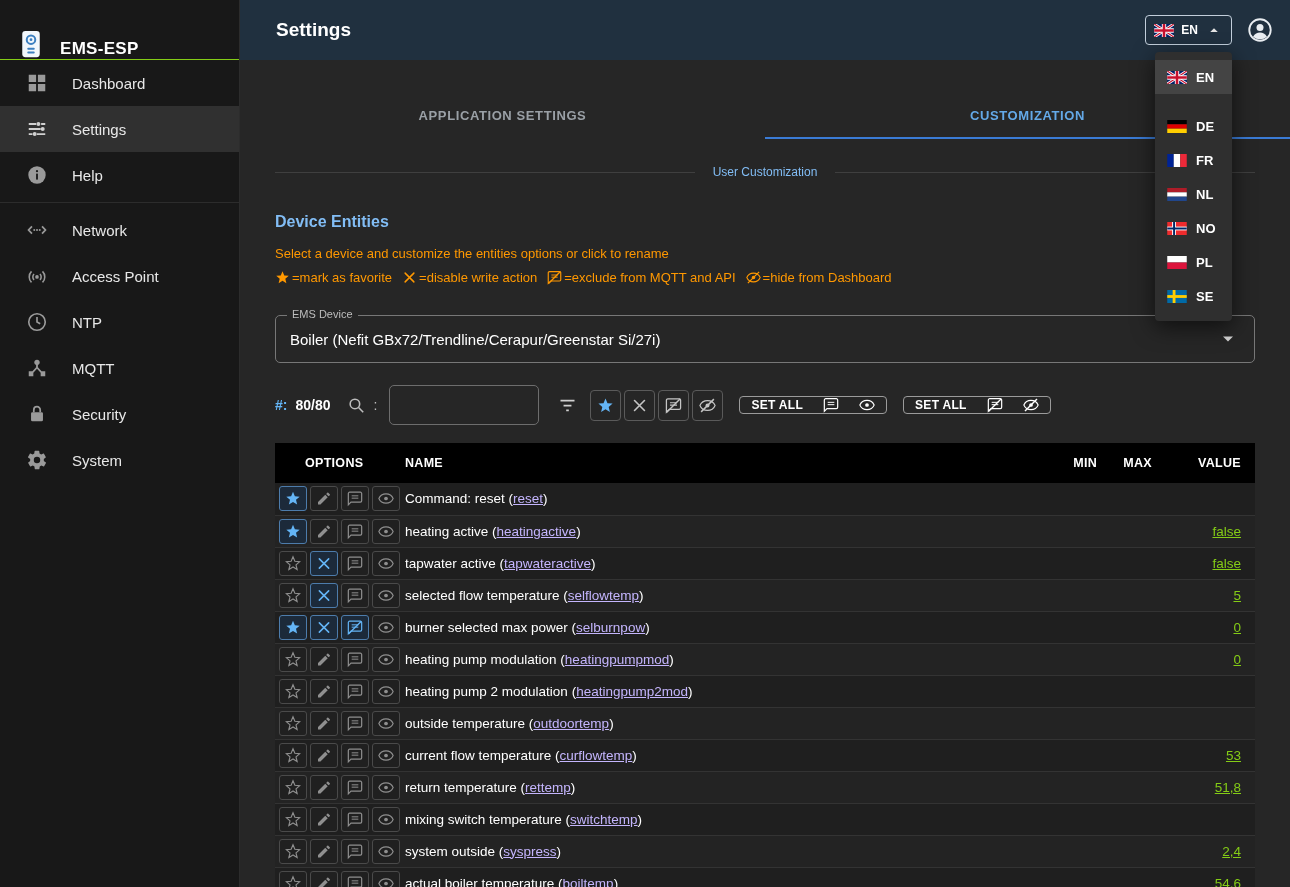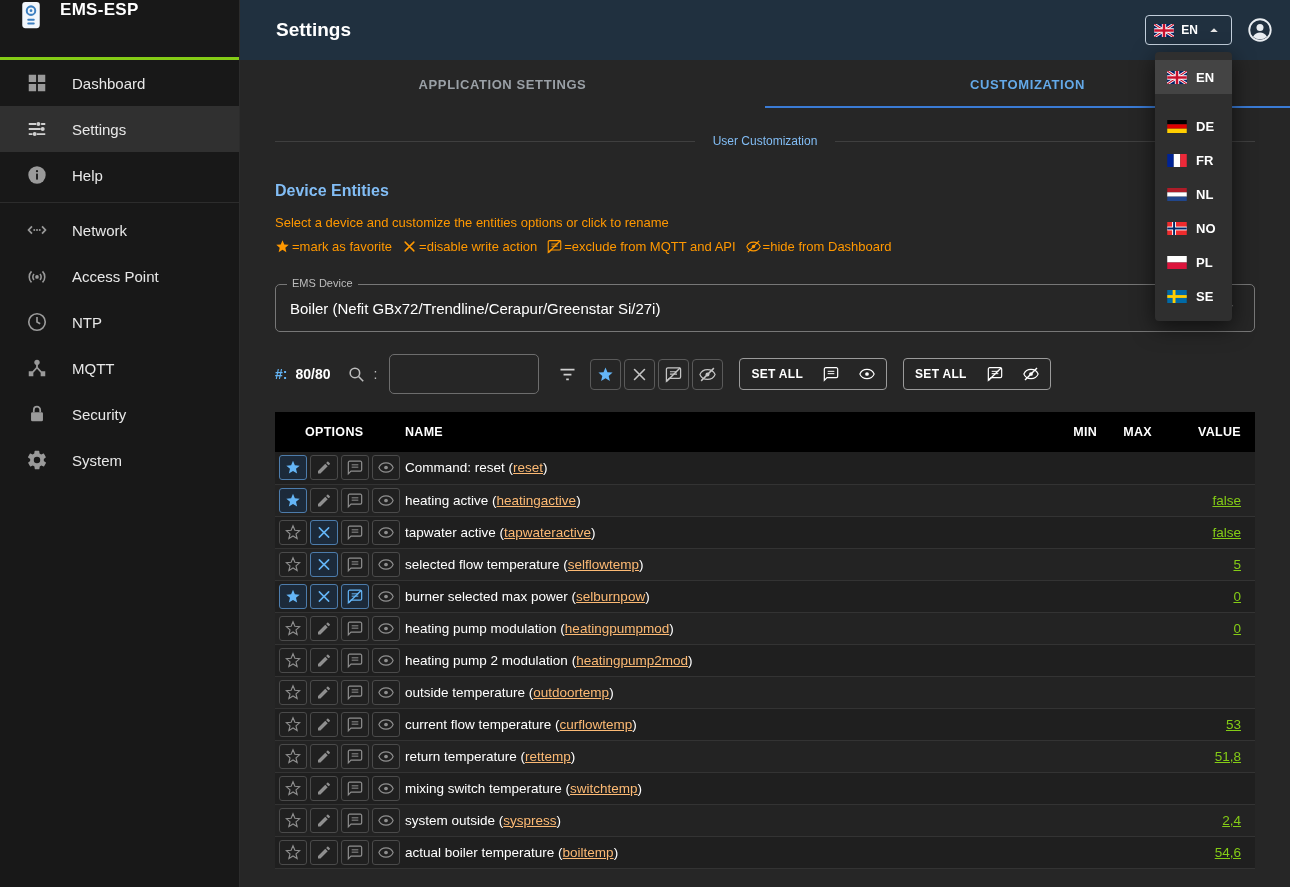--- a/index.html
+++ b/index.html
@@ -7,39 +7,39 @@
   body {
     background:#262626; color:#fff;
     font-family:"Liberation Sans", sans-serif;
     overflow:hidden; position:relative;
   }
   button { font-family:inherit; cursor:pointer; background:transparent; border:none; color:inherit; }
   .app { display:flex; height:100%; }
 
   
   .sidebar { width:240px; flex-shrink:0; background:#181818; border-right:1px solid #2c2c2c; }
-  .logo-row { height:60px; display:flex; align-items:flex-start; gap:14px; padding:0 16px; border-bottom:3px solid #84cc16; }
+  .logo-row { height:60px; display:flex; align-items:flex-end; gap:14px; padding:0 16px; border-bottom:1px solid #84cc16; }
   .logo { width:30px; height:30px; display:block; }
   .brand { font-size:17px; font-weight:bold; letter-spacing:.3px; }
   .nav-item { height:46px; display:flex; align-items:center; gap:24px; padding:0 26px; color:#e8e8e8; font-size:15px; cursor:pointer; }
   .nav-item.active { background:#303030; }
   .nicon { width:22px; height:22px; color:#9a9a9a; flex-shrink:0; }
   .nav-item.active .nicon { color:#d0d0d0; }
   .nav-divider { height:1px; background:#2c2c2c; margin:4px 0; }
 
   
   .right { flex:1; display:flex; flex-direction:column; min-width:0; }
   .topbar { height:60px; background:#20303f; display:flex; align-items:center; padding:0 16px 0 36px; flex-shrink:0; }
   .topbar-title { font-size:19px; font-weight:bold; }
   .topbar-actions { margin-left:auto; display:flex; align-items:center; gap:14px; }
   .lang-btn { display:flex; align-items:center; gap:7px; border:1px solid #c2cedb; border-radius:4px; padding:5px 8px; font-size:12px; font-weight:bold; color:#fff; }
   .caret { width:18px; height:18px; color:#e5e5e5; }
   .account-btn span { width:28px; height:28px; display:block; color:#e9edf1; }
 
-  main { flex:1; position:relative; min-height:0; }
+  main { flex:1; position:relative; min-height:0;margin-top:31px; }
   .tabs { display:flex; height:48px; position:relative; }
   .tab { flex:1; display:flex; align-items:center; justify-content:center; font-size:13px; font-weight:bold; letter-spacing:.6px; color:#9aa0a6; cursor:pointer; }
   .tab.active { color:#64a9e8; }
   .tab-indicator { position:absolute; bottom:0; left:50%; width:50%; height:2px; background:#3a7bd5; }
 
   .content { padding:0 35px; }
   .page-title { display:flex; align-items:center; gap:18px; margin-top:26px; }
   .page-title .line { flex:1; height:1px; background:#3f3f3f; }
   .ptext { color:#82bdf5; font-size:12px; }
   .section { color:#82bdf5; font-size:16px; font-weight:bold; margin-top:34px; }
@@ -57,36 +57,36 @@
   .count-prefix { color:#64b5f6; font-weight:bold; font-size:14px; }
   .count { font-weight:bold; font-size:14px; margin-right:8px; }
   .s-icon { width:19px; height:19px; color:#bdbdbd; }
   .s-colon { color:#bdbdbd; font-size:14px; margin-right:4px; }
   .search-input { width:150px; height:40px; border:1px solid #6d6d6d; border-radius:5px; background:transparent; color:#fff; padding:0 10px; font-size:14px; outline:none; }
   .f-icon { width:21px; height:21px; color:#cfcfcf; margin-left:10px; }
   .toggle-group { display:flex; gap:3px; margin-left:4px; }
   .tgl { width:31px; height:31px; border:1px solid #5a5a5a; border-radius:4px; padding:6px; color:#c5c5c5; display:flex; align-items:center; justify-content:center; }
   .tgl.star-on { color:#64b5f6; }
   .tgl svg { width:100%; height:100%; }
-  .setall-btn { display:flex; align-items:center; gap:20px; border:1px solid #9b9b9b; border-radius:4px; height:32px; padding:0 11px; font-size:12px; font-weight:bold; color:#fff; margin-left:8px; letter-spacing:.3px; }
+  .setall-btn { display:flex; align-items:center; gap:20px; border:1px solid #9b9b9b; border-radius:4px; height:18px; padding:0 11px; font-size:12px; font-weight:bold; color:#fff; margin-left:8px; letter-spacing:.3px; }
   .bicon { width:16px; height:16px; display:block; }
 
   table { width:100%; border-collapse:collapse; margin-top:18px; font-size:13.5px; table-layout:fixed; }
   thead th { background:#000; color:#fff; font-size:12.5px; font-weight:bold; height:40px; text-align:left; padding:2px 8px; letter-spacing:.3px; }
   th.th-opts { width:122px; padding-left:30px; }
   th.num, td.num { text-align:right; }
   th.c-min { width:50px; } th.c-max { width:55px; } th.c-val { width:95px; padding-right:14px; }
   tbody tr { height:32px; background:#1f1f1f; border-bottom:1px solid #333; }
   tbody tr:nth-child(even) { background:#232323; }
   td.opts { padding:2px 4px 2px 4px; white-space:nowrap; }
   .iconbtn { width:28px; height:25px; border:1px solid #4a4a4a; border-radius:3px; background:#202020; margin-right:3px; color:#8f8f8f; padding:3px 5px; vertical-align:middle; }
   .iconbtn svg { width:100%; height:100%; display:block; }
   .iconbtn.on { color:#64b5f6; border-color:#4d7cab; background:#1c2a3a; }
   td.namecol { padding:0 8px; color:#fff; }
-  td.namecol a { color:#fdba74; text-decoration:underline; cursor:pointer; }
+  td.namecol a { color:#c4b5fd; text-decoration:underline; cursor:pointer; }
   td.num { padding-right:14px; color:#84cc16;text-decoration:underline; }
 
   .svgi { width:100%; height:100%; display:block; }
   .flag-slot { width:20px; height:13px; display:block; flex-shrink:0; }
   .flag { width:100%; height:100%; display:block; }
 
   
   .lang-menu { position:absolute; top:52px; right:58px; width:77px; background:#2f2f2f; border-radius:4px; box-shadow:0 6px 22px rgba(0,0,0,.6); padding:8px 0; z-index:20; }
   .lang-item { display:flex; align-items:center; gap:9px; height:34px; padding:0 12px; font-size:13px; font-weight:bold; cursor:pointer; }
   .lang-item.selected { background:#444; margin-bottom:15px; }

